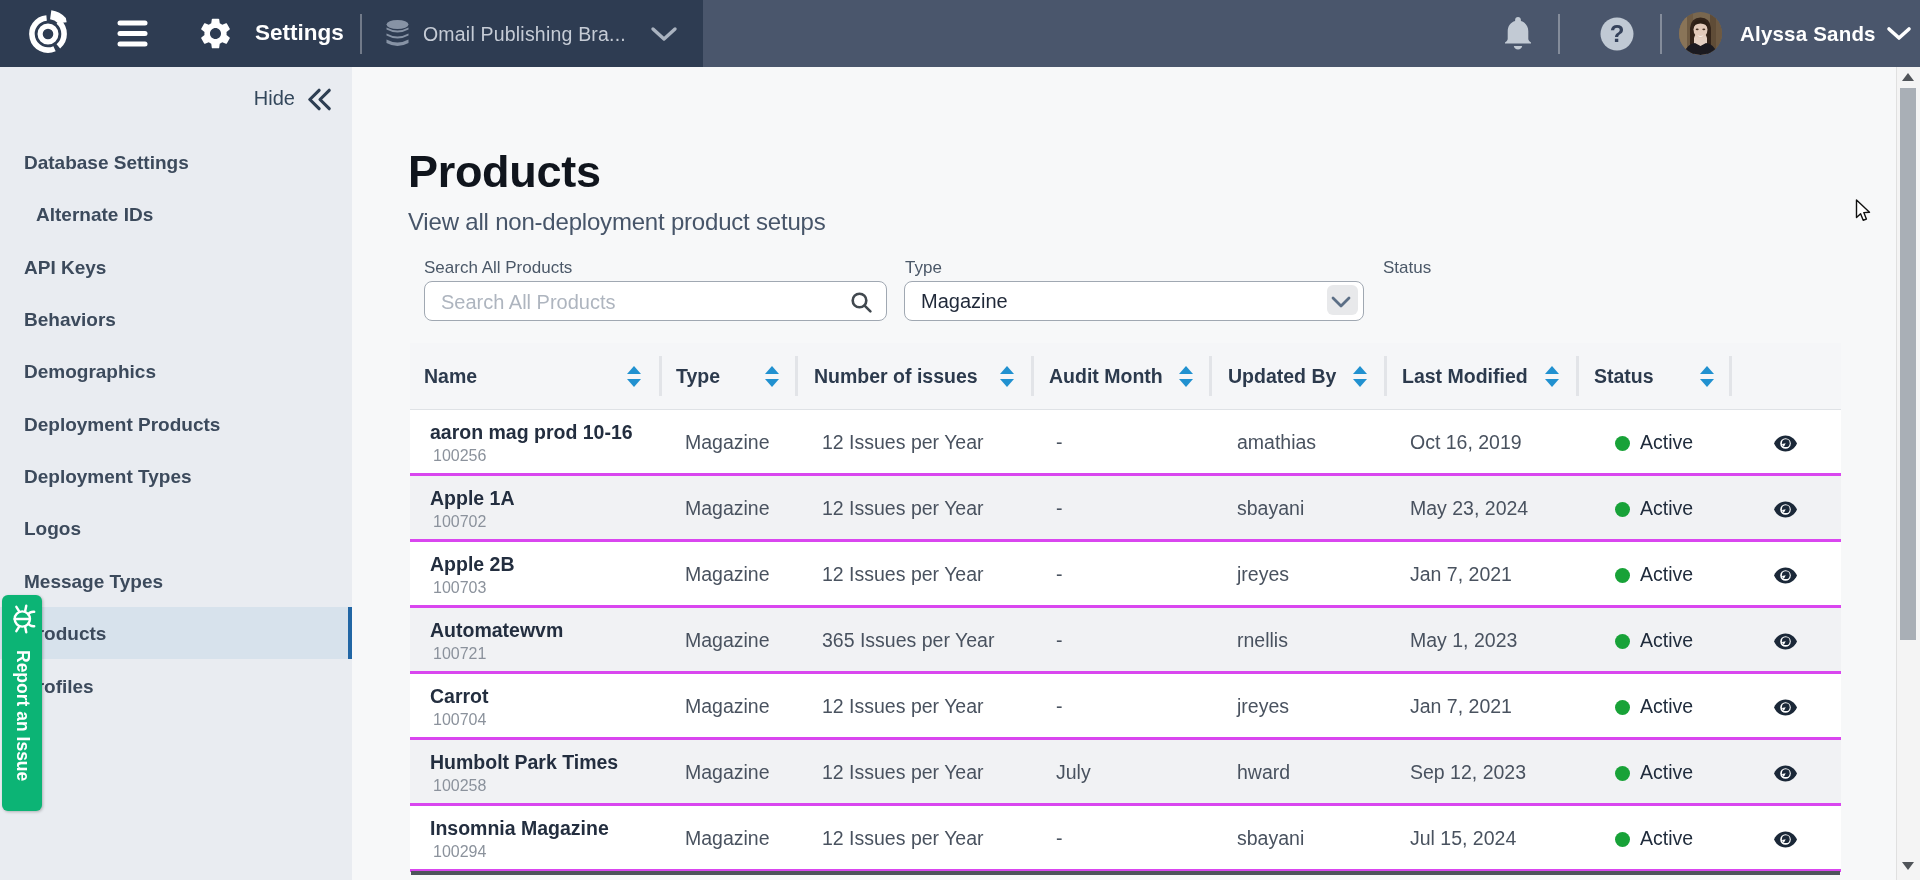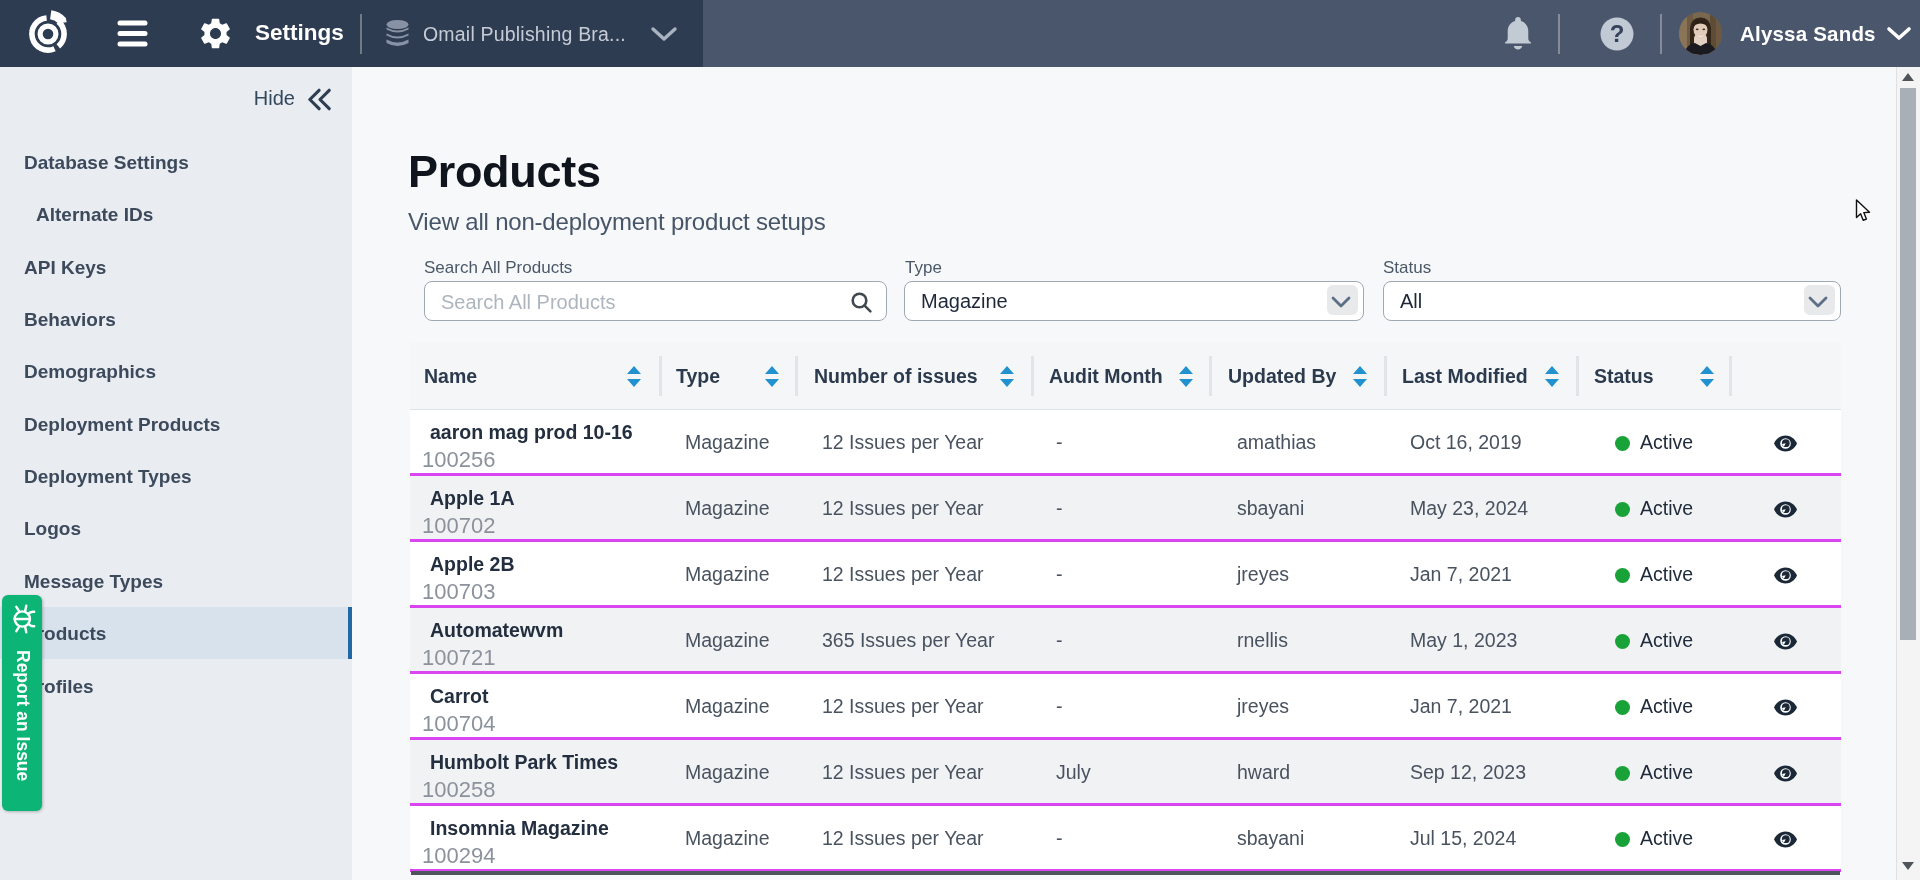--- a/index.html
+++ b/index.html
@@ -39,21 +39,21 @@
 .chevbox { position:absolute; right:5px; top:3px; width:31px; height:30px; background:#e8e9eb; border-radius:6px; }
 
 
 .thead { position:absolute; left:410px; top:343px; width:1431px; height:67px; background:#f5f6f8; border-bottom:1px solid #dfe2e6; }
 .th { position:absolute; top:0; height:100%; font-size:19.5px; font-weight:700; color:#2c3a4d; white-space:nowrap; }
 .th span { position:absolute; top:22px; white-space:nowrap; }
 .colsep { position:absolute; top:13px; width:3px; height:40px; background:#e2e4e8; }
 .row { position:absolute; left:410px; width:1431px; height:66px; background:#ffffff; border-bottom:3px solid #d946ef; }
 .row.alt { background:#f1f2f4; }
 .rname { position:absolute; left:20px; top:11px; font-size:19.5px; font-weight:700; color:#232e3f; }
-.rid { position:absolute; left:12px; top:37px; font-size:22px; color:#8b929c; }
+.rid { position:absolute; left:23px; top:37px; font-size:16px; color:#8b929c; }
 .rc { position:absolute; top:21px; font-size:19.5px; color:#49525f; }
 .statdot { position:absolute; width:15px; height:15px; border-radius:50%; background:#18a238; top:26px; }
 .stattxt { position:absolute; top:21px; font-size:19.5px; color:#202c3c; }
 .hbar { position:absolute; left:411px; top:871px; width:1429px; height:4px; background:#4e545b; }
 .sorticon { position:absolute; top:23px; }
 .eye { position:absolute; left:1363px; top:25px; width:25px; height:17px; }
 
 
 .sbar { position:absolute; left:1896px; top:67px; width:24px; height:813px; background:#f4f4f4; border-left:1px solid #e0e0e0; }
 .sthumb { position:absolute; left:1900px; top:88px; width:16px; height:552px; background:#a9afb6; }
@@ -199,27 +199,20 @@
       <line x1="14.6" y1="14.6" x2="20.4" y2="20.4" stroke="#41484f" stroke-width="2.6" stroke-linecap="round"></line>
     </svg>
   </div>
   <div class="finput" style="left:904px; width:460px;">
     <div class="selval">Magazine</div>
     <div class="chevbox"></div>
     <svg class="abs" style="right:12px; top:14px;" width="20" height="13" viewBox="0 0 20 13">
       <polyline points="2,2 10,10 18,2" fill="none" stroke="#5c6f86" stroke-width="2.8" stroke-linecap="round" stroke-linejoin="round"></polyline>
     </svg>
   </div>
-  <div class="finput" style="left:1383px; width:458px;">
-    <div class="selval">All</div>
-    <div class="chevbox"></div>
-    <svg class="abs" style="right:12px; top:14px;" width="20" height="13" viewBox="0 0 20 13">
-      <polyline points="2,2 10,10 18,2" fill="none" stroke="#5c6f86" stroke-width="2.8" stroke-linecap="round" stroke-linejoin="round"></polyline>
-    </svg>
-  </div>
 
   <div class="thead">
     <div class="th" style="left:14px;">
         <span>Name</span>
       </div>
     <div class="th" style="left:266px;">
         <span>Type</span>
       </div>
     <div class="th" style="left:404px;">
         <span>Number of issues</span>

